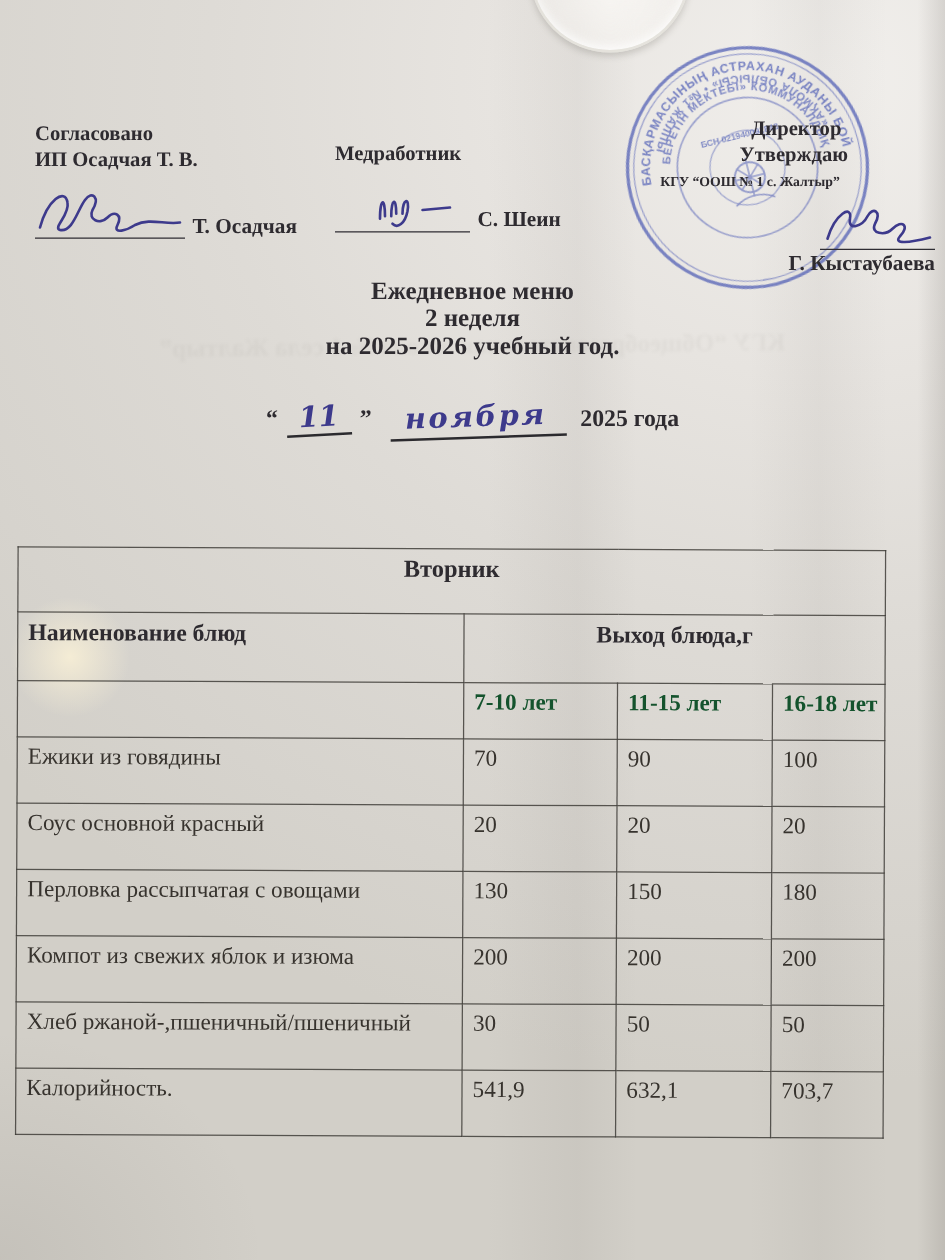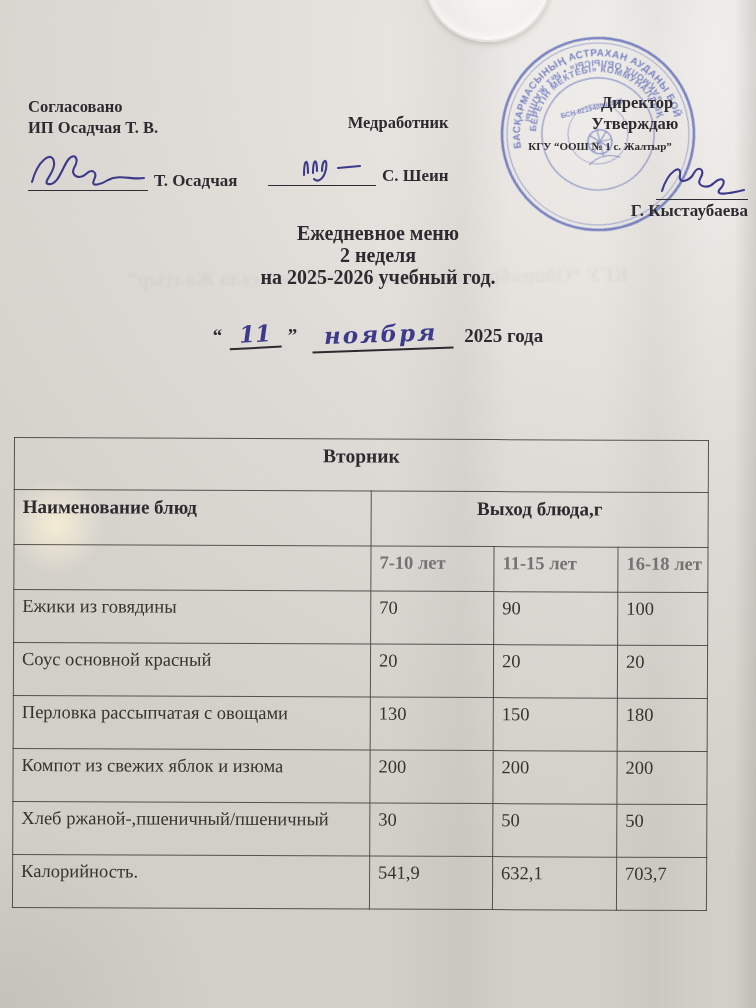--- a/index.html
+++ b/index.html
@@ -26,21 +26,21 @@
     background:radial-gradient(circle at 50% 62%,rgba(250,248,245,.85),rgba(238,235,231,.25));
     box-shadow:0 3px 5px rgba(120,115,108,.28), inset 0 -3px 8px rgba(255,255,255,.8);}
 
   .ghost{position:absolute;top:266px;left:0;width:100%;text-align:center;
     font-weight:bold;font-size:20px;color:#7d7972;opacity:.07;
     transform:scaleX(-1) rotate(.6deg);filter:blur(1.3px);pointer-events:none;}
 
   
   .appr{position:absolute;line-height:21px;font-size:16.5px;font-weight:bold;}
   .appr-left{left:28px;top:96px;}
-  .appr-mid{left:268px;top:112px;text-align:right;}
+  .appr-mid{left:268px;top:112px;}
   .appr-right{left:452px;top:92px;width:296px;text-align:center;}
   .sig-row{display:flex;align-items:flex-end;margin-top:12px;}
   .sig-line{display:inline-block;border-bottom:1.6px solid #2f2d33;position:relative;}
   .sig-line svg{display:block;}
   .sig-name{margin-left:6px;font-weight:bold;font-size:17px;white-space:nowrap;}
   .org-line{font-size:11px;white-space:nowrap;margin-top:2px;}
   .appr-right .sig-row{justify-content:center;margin-top:4px;flex-direction:column;}
   .ink{stroke:#3d3a8c;fill:none;stroke-linecap:round;stroke-width:2.1;}
 
   
@@ -67,21 +67,21 @@
     font-size:18.5px;color:#37332e;}
   table.menu td{border:1.2px solid rgba(64,61,56,.85);padding:6px 8px;vertical-align:top;
     overflow:hidden;white-space:nowrap;}
   tr.r-day{height:52px;}
   tr.r-hdr{height:55px;}
   tr.r-age{height:45px;}
   tr.r-data{height:53px;}
   td.day{text-align:center;font-weight:bold;font-size:19.5px;padding-top:7px;color:#2e2b30;}
   td.name-h{vertical-align:middle;font-weight:bold;font-size:19px;color:#2e2b30;}
   td.grp{text-align:center;vertical-align:middle;font-weight:bold;font-size:19px;color:#2e2b30;}
-  td.age{font-weight:bold;vertical-align:middle;font-size:18.5px;color:#737373;}
+  td.age{font-weight:bold;vertical-align:middle;font-size:18.5px;color:#14532d;}
   td.val{padding-left:10px;}
 </style>
 </head>
 <body>
 
 <div class="shade streak-a"></div>
 <div class="shade streak-b"></div>
 <div class="shade edge-r"></div>
 <div class="shade corner-bl"></div>
 <div class="shade glare"></div>

